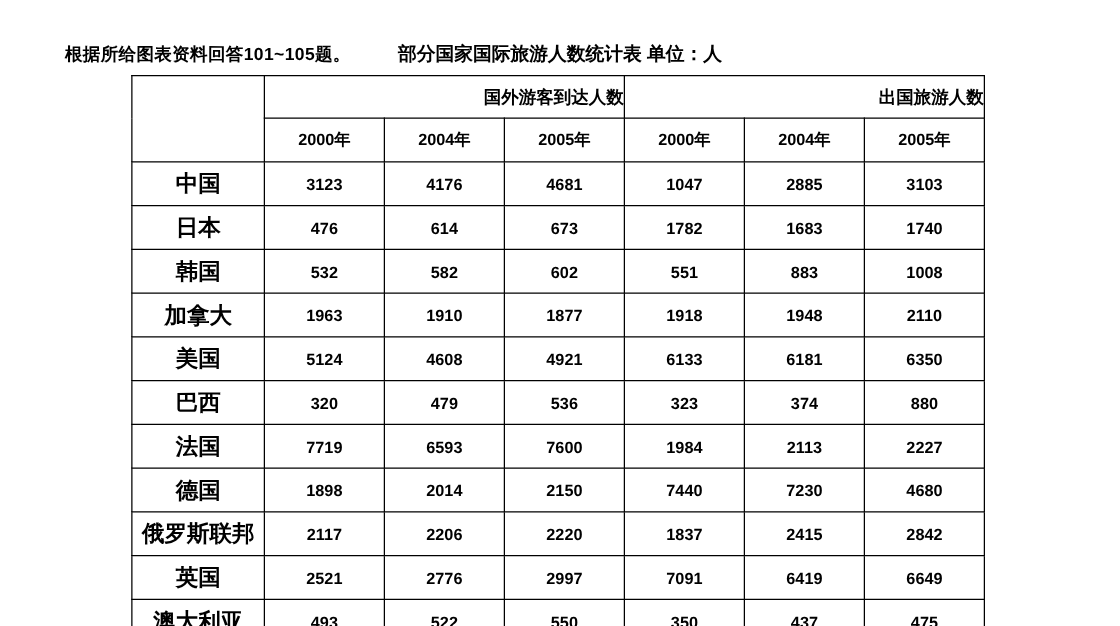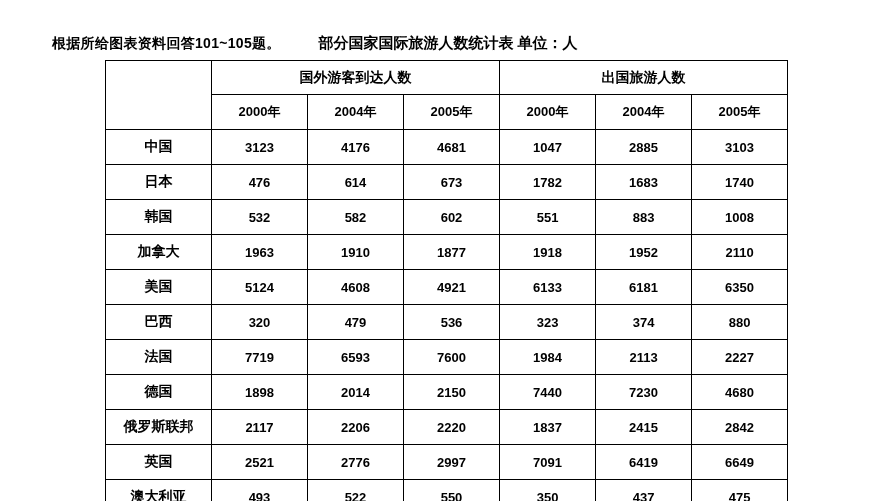--- a/index.html
+++ b/index.html
@@ -50,26 +50,27 @@
     vertical-align: middle;
     font-size: 13px;
     font-weight: bold;
     padding: 0;
     height: 34px;
     background: #ffffff;
   }
   table.stat th.grp {
     font-size: 14px;
     height: 33px;
+    text-align: right;
   }
   table.stat td.corner {
     height: 33px;
   }
   table.stat td.rowhead {
-    font-size: 14px;
+    font-size: 18px;
     font-weight: bold;
   }
   table.stat td.num {
     font-size: 13px;
     font-weight: bold;
   }
   col.c0 { width: 106px; }
   col.c1, col.c2, col.c3, col.c4, col.c5, col.c6 { width: 96px; }
 </style>
 </head>
@@ -132,21 +133,21 @@
         <td class="num">551</td>
         <td class="num">883</td>
         <td class="num">1008</td>
       </tr>
       <tr>
         <td class="rowhead">加拿大</td>
         <td class="num">1963</td>
         <td class="num">1910</td>
         <td class="num">1877</td>
         <td class="num">1918</td>
-        <td class="num">1952</td>
+        <td class="num">1948</td>
         <td class="num">2110</td>
       </tr>
       <tr>
         <td class="rowhead">美国</td>
         <td class="num">5124</td>
         <td class="num">4608</td>
         <td class="num">4921</td>
         <td class="num">6133</td>
         <td class="num">6181</td>
         <td class="num">6350</td>

